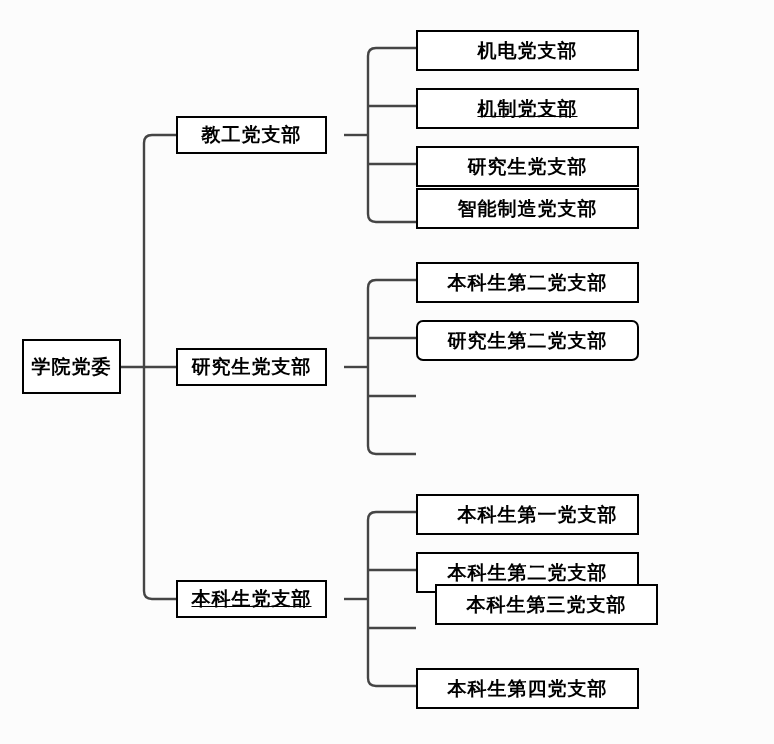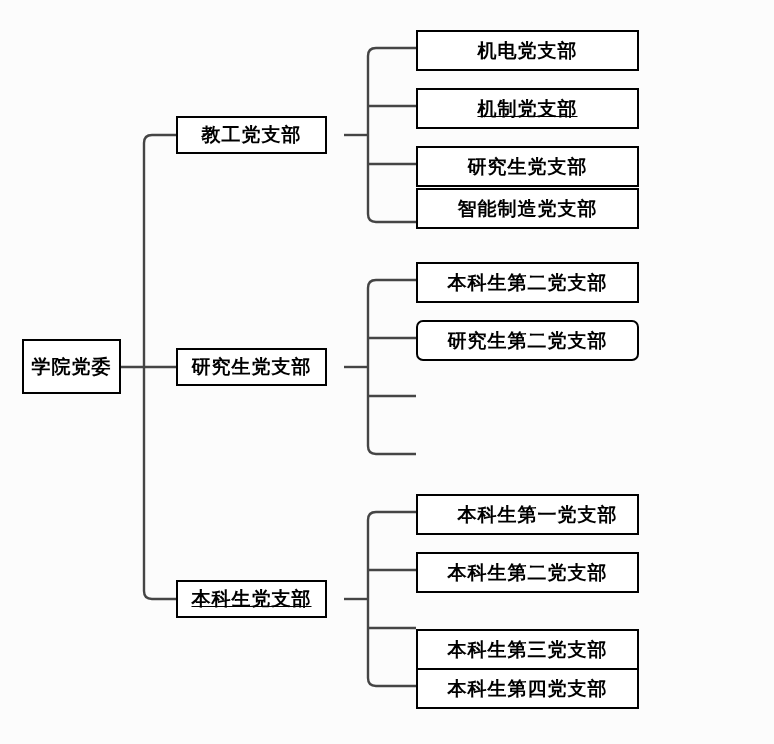--- a/index.html
+++ b/index.html
@@ -90,16 +90,16 @@
   <div class="node leaf" style="top:30px;">机电党支部</div>
   <div class="node leaf" style="top:88px;text-decoration:underline;">机制党支部</div>
   <div class="node leaf" style="top:146px;">研究生党支部</div>
   <div class="node leaf" style="top:188px;">智能制造党支部</div>
 
   <div class="node leaf" style="top:262px;">本科生第二党支部</div>
   <div class="node leaf" style="top:320px;border-radius:7px;">研究生第二党支部</div>
 
   <div class="node leaf" style="top:494px;padding-left:20px;">本科生第一党支部</div>
   <div class="node leaf" style="top:552px;">本科生第二党支部</div>
-  <div class="node leaf" style="top:629px;">本科生第三党支部</div>
+  <div class="node leaf" style="top:584px;margin-left:19px;">本科生第三党支部</div>
   <div class="node leaf" style="top:668px;">本科生第四党支部</div>
 
 </div>
 
 </body></html>

